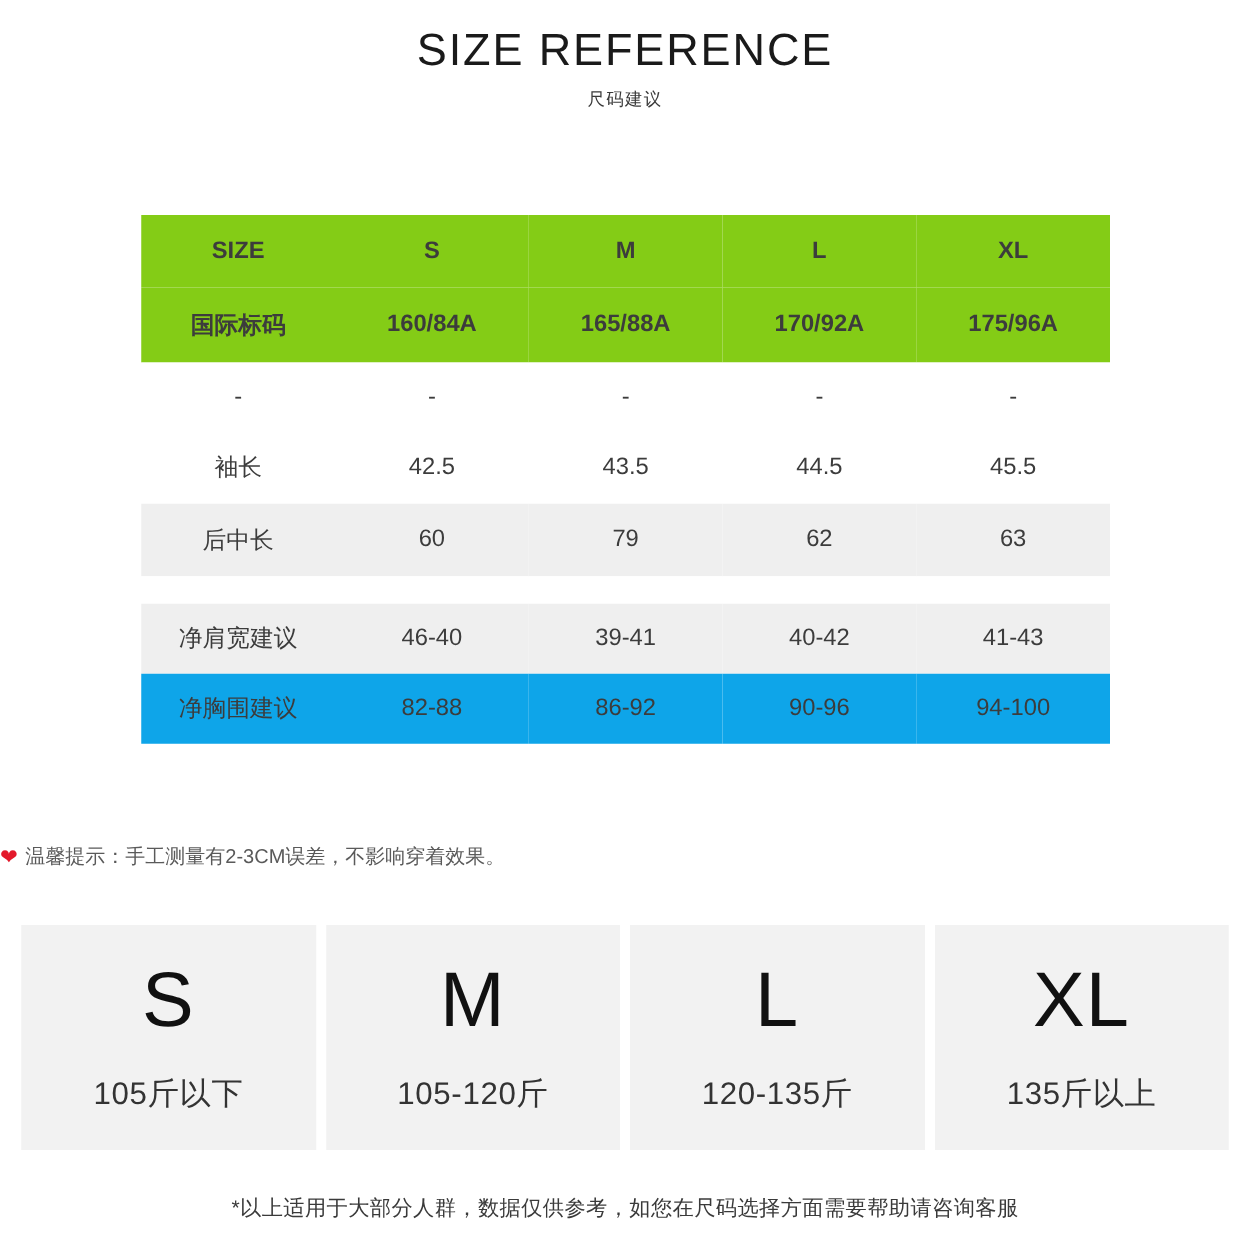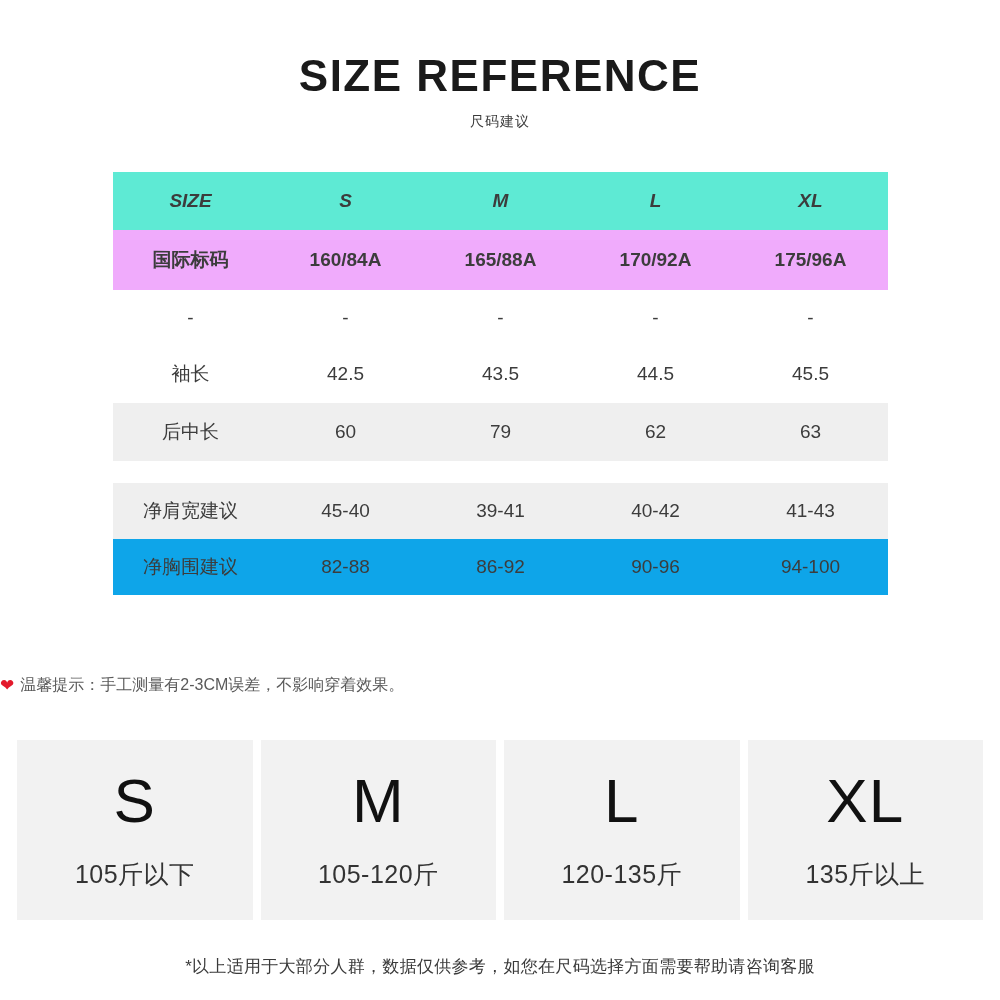--- a/index.html
+++ b/index.html
@@ -21,26 +21,25 @@
     box-sizing: border-box;
     position: relative;
   }
 
   
   .header {
     text-align: center;
     padding-top: 18px;
   }
   .title {
-    font-size: 44px;
+    font-size: 36px;
     letter-spacing: 1.5px;
-    font-weight: 700;
+    font-weight: 400;
     color: #1a1a1a;
     line-height: 1.2;
-    margin-top: 32px;
   }
   .subtitle {
     font-size: 14px;
     color: #3a3a3a;
     margin-top: 10px;
     letter-spacing: 1px;
   }
 
   
   .table-wrap {
@@ -59,29 +58,28 @@
     vertical-align: middle;
     font-size: 19px;
     color: #3c3c3c;
     padding: 0;
   }
   .row-head td {
     height: 58px;
     font-weight: 700;
     font-size: 20px;
     color: #2b2b2b;
-    background: #5eead4;
-    font-style: italic;
+    background: #84cc16;
   }
   .row-head2 td {
     height: 60px;
     font-weight: 700;
     font-size: 21px;
     color: #2b2b2b;
-    background: #f0abfc;
+    background: #84cc16;
   }
   .row-dash td {
     height: 55px;
     background: #ffffff;
     color: #8a8a8a;
     font-size: 17px;
   }
   .row-alt td {
     height: 58px;
     background: #efefef;
@@ -224,21 +222,21 @@
         </tr>
         <tr class="row-gap">
           <td></td>
           <td></td>
           <td></td>
           <td></td>
           <td></td>
         </tr>
         <tr class="row-rec1">
           <td class="label-col">净肩宽建议</td>
-          <td>45-40</td>
+          <td>46-40</td>
           <td>39-41</td>
           <td>40-42</td>
           <td>41-43</td>
         </tr>
         <tr class="row-rec2">
           <td class="label-col">净胸围建议</td>
           <td>82-88</td>
           <td>86-92</td>
           <td>90-96</td>
           <td>94-100</td>

